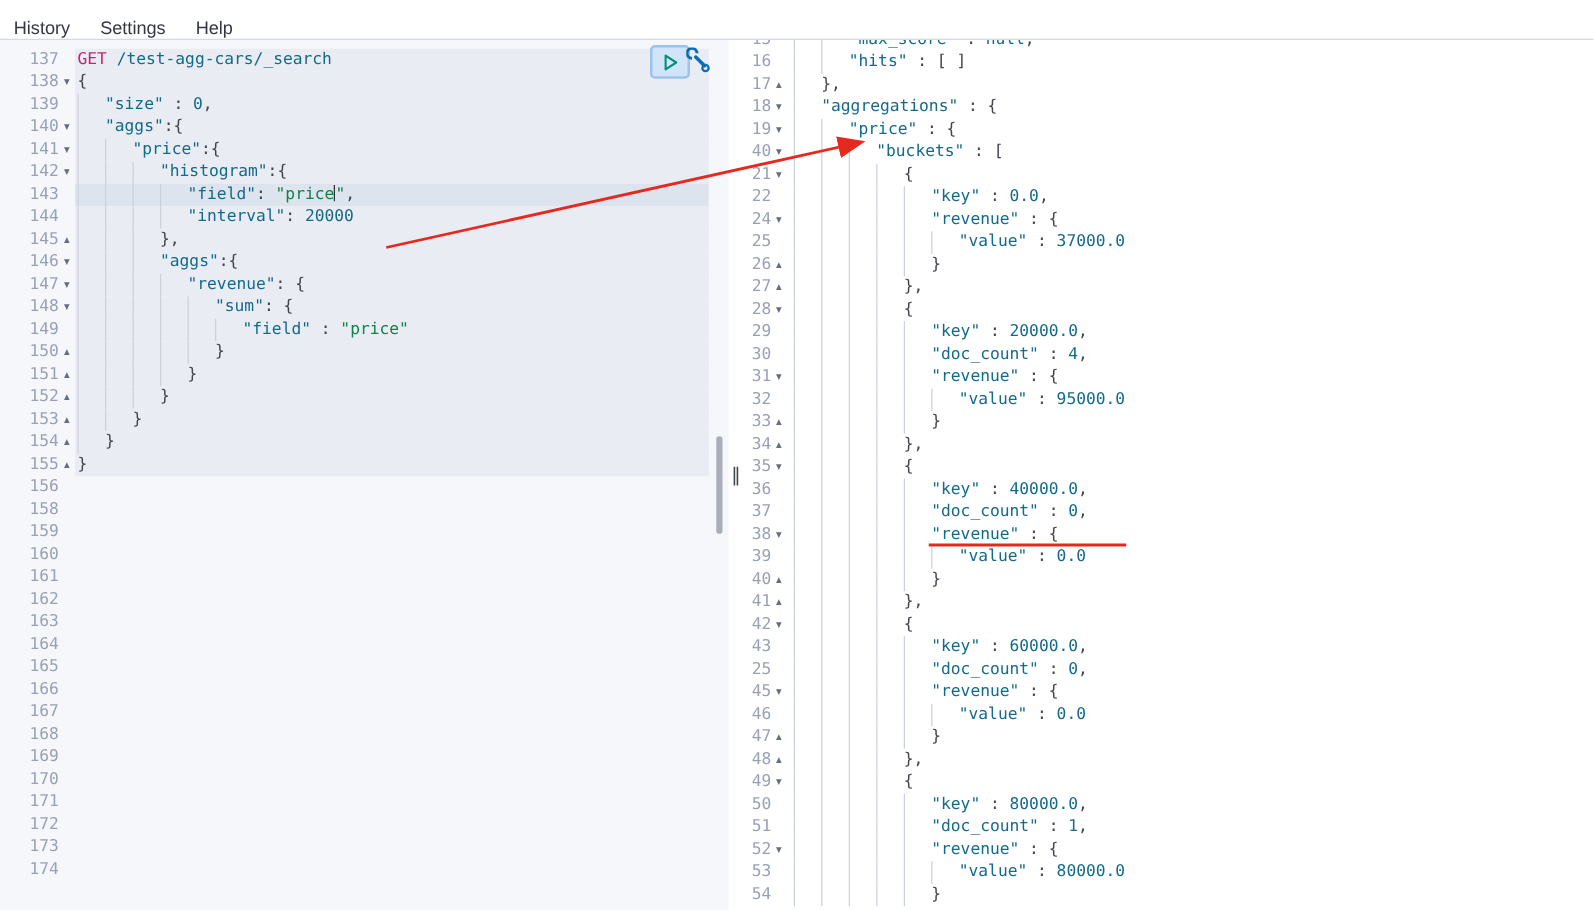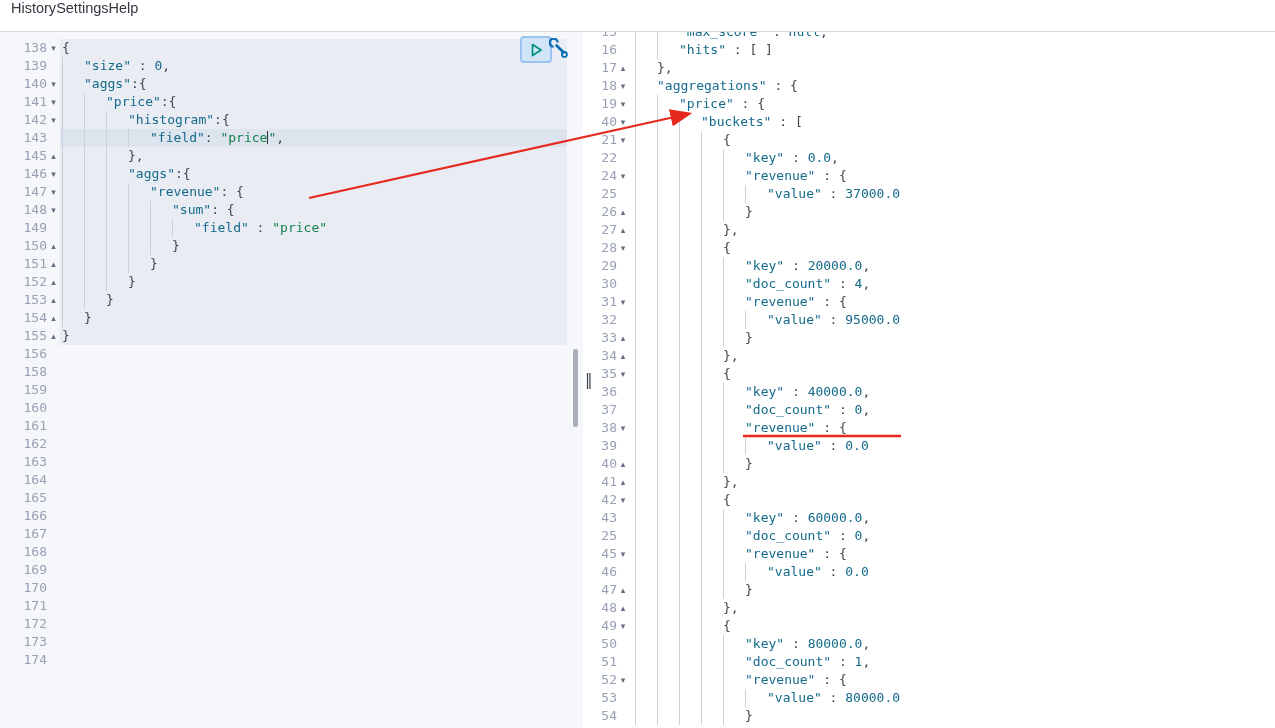--- a/index.html
+++ b/index.html
@@ -3,21 +3,21 @@
 <meta charset="utf-8">
 <style>
   * { margin:0; padding:0; box-sizing:border-box; }
   html,body { width:1275px; height:728px; overflow:hidden; background:#fff;
               font-family:"Liberation Sans", sans-serif; }
   body { position:relative; }
 
   
   .menubar { position:absolute; top:0; left:0; right:0; height:32px;
              background:#fff; border-bottom:1px solid #d3dae6;
-             display:flex; align-items:flex-start; padding:0 11px;
+             display:flex; align-items:flex-end; gap:24px; padding:0 11px;
              font-size:14.5px; color:#343741; z-index:5; }
   .menu-item { cursor:pointer; }
 
   
   .console { position:absolute; top:32px; left:0; right:0; bottom:0; display:flex; }
   .editor  { position:relative; overflow:hidden; }
   .editor.request  { width:583px; background:#f5f7fa; }
   .divider { width:17px; background:#fff; position:relative; }
   .editor.response { flex:1; background:#fff; }
   .request .editor-body  { padding-top:7px; }
@@ -76,20 +76,27 @@
   <span class="menu-item">History</span>
   <span class="menu-item">Settings</span>
   <span class="menu-item">Help</span>
 </div>
 
 <div class="console">
   <div class="editor request">
     <div class="editor-body" id="req-body">
         <div class="code-line req">
           <span class="gutter">
+            <span class="lnum">137</span>
+            <span class="fold"></span>
+          </span>
+          <span class="content"><span class="tok-method">GET</span><span class="tok-plain"> </span><span class="tok-url">/test-agg-cars/_search</span></span>
+        </div>
+        <div class="code-line req">
+          <span class="gutter">
             <span class="lnum">138</span>
             <span class="fold">▾</span>
           </span>
           <span class="content"><span class="tok-punct">{</span></span>
         </div>
         <div class="code-line req">
           <span class="gutter">
             <span class="lnum">139</span>
             <span class="fold"></span>
           </span>
@@ -115,20 +122,27 @@
             <span class="fold">▾</span>
           </span>
           <span class="content"><span class="ind"></span><span class="ind"></span><span class="ind"></span><span class="tok-key">"histogram"</span><span class="tok-punct">:{</span></span>
         </div>
         <div class="code-line req active">
           <span class="gutter">
             <span class="lnum">143</span>
             <span class="fold"></span>
           </span>
           <span class="content"><span class="ind"></span><span class="ind"></span><span class="ind"></span><span class="ind"></span><span class="tok-key">"field"</span><span class="tok-punct">: </span><span class="tok-str">"price</span><span class="tok-caret"></span><span class="tok-str">"</span><span class="tok-punct">,</span></span>
+        </div>
+        <div class="code-line req">
+          <span class="gutter">
+            <span class="lnum">144</span>
+            <span class="fold"></span>
+          </span>
+          <span class="content"><span class="ind"></span><span class="ind"></span><span class="ind"></span><span class="ind"></span><span class="tok-key">"interval"</span><span class="tok-punct">: </span><span class="tok-num">20000</span></span>
         </div>
         <div class="code-line req">
           <span class="gutter">
             <span class="lnum">145</span>
             <span class="fold">▴</span>
           </span>
           <span class="content"><span class="ind"></span><span class="ind"></span><span class="ind"></span><span class="tok-punct">},</span></span>
         </div>
         <div class="code-line req">
           <span class="gutter">

